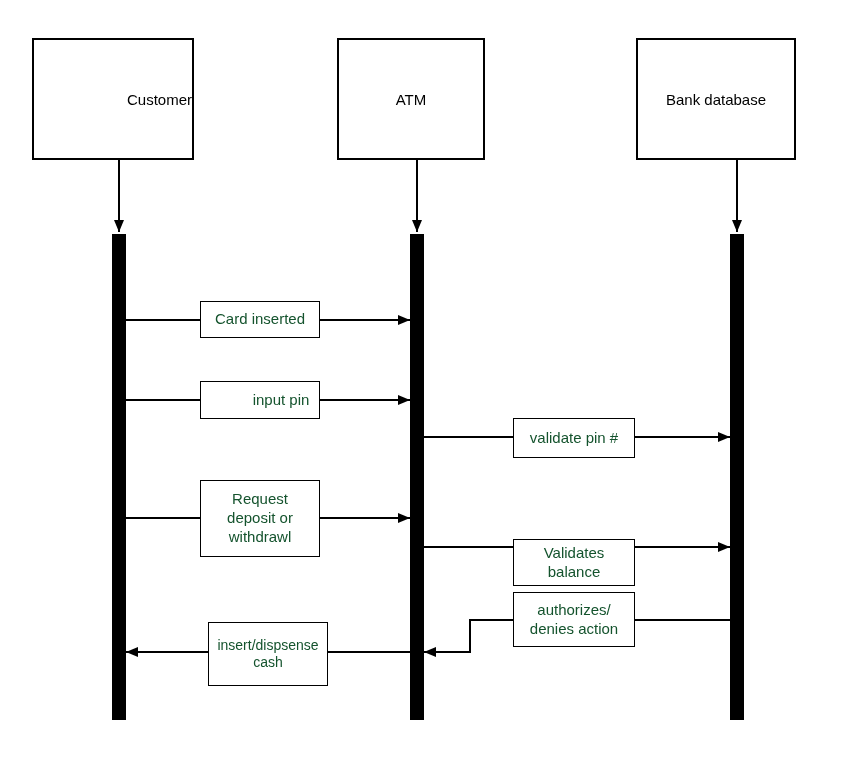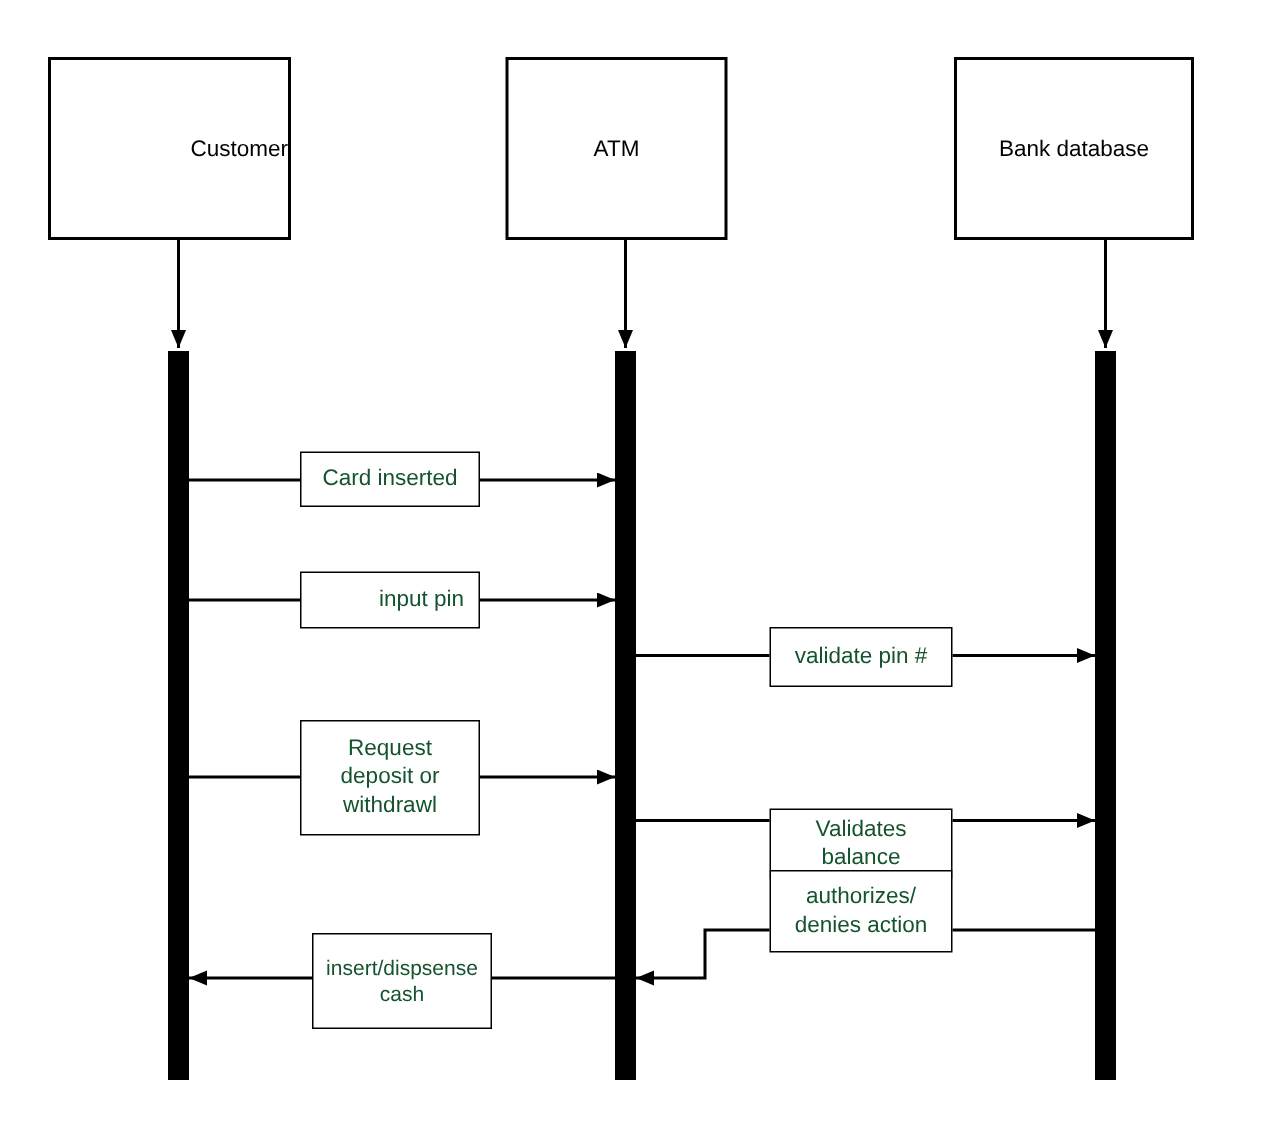--- a/index.html
+++ b/index.html
@@ -62,21 +62,21 @@
     box-sizing: border-box;
     line-height: 1.25;
   }
   .msg-text { white-space: pre-line; }
 
   .msg-card-inserted  { left: 200px; top: 301px; width: 120px; height: 37px; }
   .msg-input-pin      { left: 200px; top: 381px; width: 120px; height: 38px; padding-left: 42px; }
   .msg-validate-pin   { left: 513px; top: 418px; width: 122px; height: 40px; }
   .msg-request        { left: 200px; top: 480px; width: 120px; height: 77px; }
   .msg-validates-bal  { left: 513px; top: 516px; width: 122px; height: 47px; margin-top: 23px; }
-  .msg-authorizes     { left: 513px; top: 580px; width: 122px; height: 55px; }
+  .msg-authorizes     { left: 513px; top: 592px; width: 122px; height: 55px; }
   .msg-insert-cash    { left: 208px; top: 622px; width: 120px; height: 64px; font-size: 14px; }
 </style>
 </head>
 <body>
 
 <div class="canvas">
 
   <svg width="857" height="760" viewBox="0 0 857 760">
     <defs>
       <marker id="arrow" markerWidth="13" markerHeight="11" refX="12" refY="5" orient="auto" markerUnits="userSpaceOnUse">

